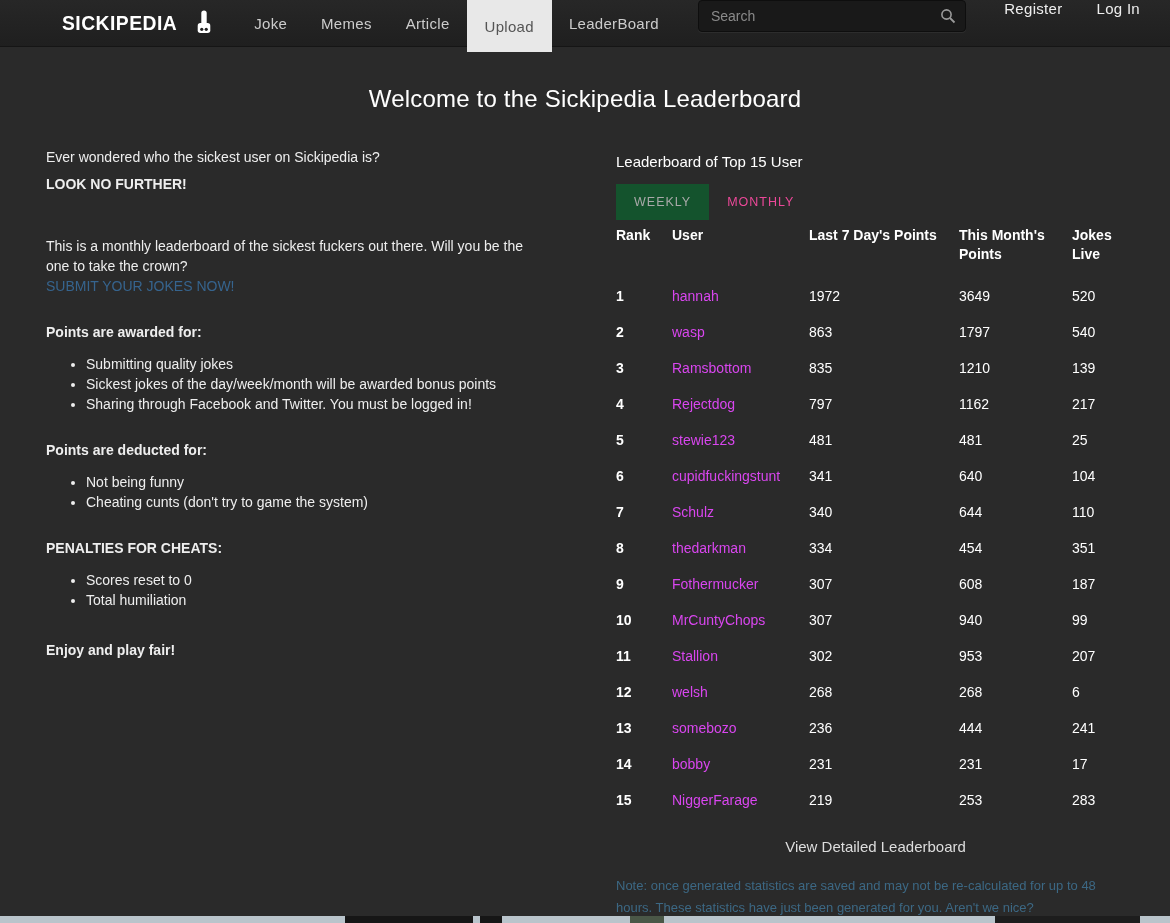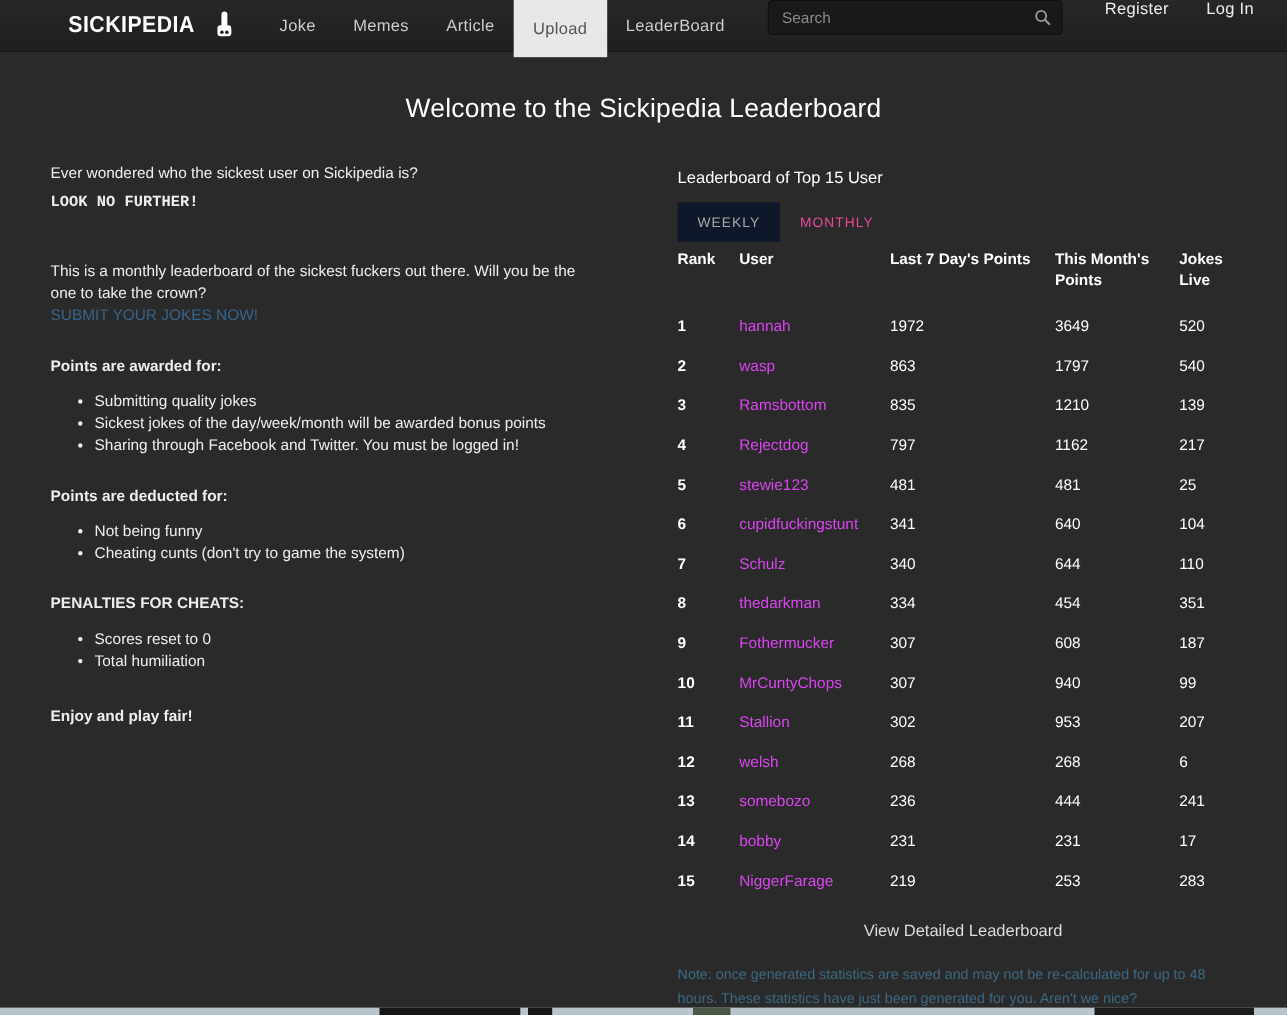--- a/index.html
+++ b/index.html
@@ -35,38 +35,38 @@
   .auth { margin-left: auto; display: flex; gap: 34px; margin-right: 30px; }
   .auth-link { color: #eee; font-size: 15px; cursor: pointer; letter-spacing: 0.3px; }
 
   
   .page-title { margin-top: 38px; text-align: center; color: #fff; font-size: 24px; font-weight: normal; letter-spacing: 0.2px; }
 
   
   .content { display: flex; gap: 80px; padding: 0 35px 0 46px; margin-top: 34px; }
   .left-col { width: 490px; color: #eee; font-size: 14px; line-height: 20px; }
   .left-col .p-intro { margin-bottom: 7px; }
-  .left-col .p-look { font-weight: bold; margin-bottom: 42px; font-family: Liberation Mono, monospace; }
+  .left-col .p-look { font-weight: bold; margin-bottom: 42px; }
   .left-col .p-monthly { line-height: 20px; }
   .submit-link { display: inline-block; color: #36648e; text-decoration: none; margin-top: 0px; margin-bottom: 26px; cursor: pointer; }
   .rule-heading { font-weight: bold; margin: 26px 0 12px; }
   .rule-heading.first { margin-top: 0; }
   .rules-list { margin: 0 0 26px; padding-left: 40px; }
   .rules-list li { line-height: 20px; list-style: disc; color: #eee; }
   .p-outro { font-weight: bold; margin-top: 30px; }
 
   
   .right-col { flex: 1; min-width: 0; }
   .lb-heading { color: #fff; font-size: 15px; font-weight: normal; margin: 6px 0 14px; }
   .lb-tabs { display: flex; margin-bottom: 6px; }
   .lb-tab {
     padding: 11px 18px; font-size: 12.5px; color: #ec4899; letter-spacing: 1px;
     cursor: pointer; transform-origin: left center;
   }
-  .lb-tab.active { background: #0f172a; color: #a9a9a9; }
+  .lb-tab.active { background: #14532d; color: #a9a9a9; }
   .lb-table { width: 100%; }
   .lb-row { display: grid; grid-template-columns: 56px 137px 150px 113px 1fr; align-items: center; height: 36px; }
   .lb-row-header { align-items: start; height: auto; min-height: 50px; margin-bottom: 2px; }
   .lb-cell { font-size: 14px; color: #fff; padding-right: 8px; }
   .lb-row-header .lb-cell { font-weight: bold; line-height: 19px; }
   .cell-rank { font-weight: bold; }
   .cell-user a { color: #d946ef; text-decoration: none; cursor: pointer; }
   .lb-footer-link { display: block; text-align: center; margin-top: 20px; color: #ddd; font-size: 15px; text-decoration: none; cursor: pointer; }
   .lb-note { margin-top: 20px; color: #3c6884; font-size: 13px; line-height: 22px; }
 

